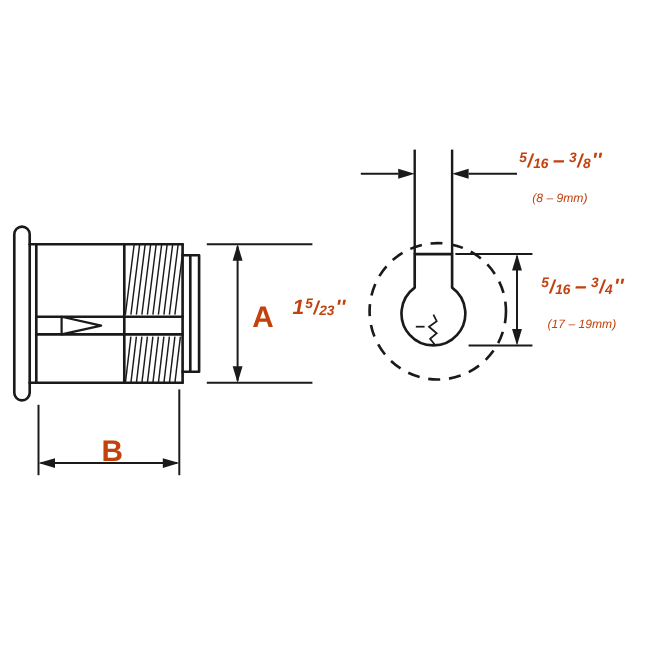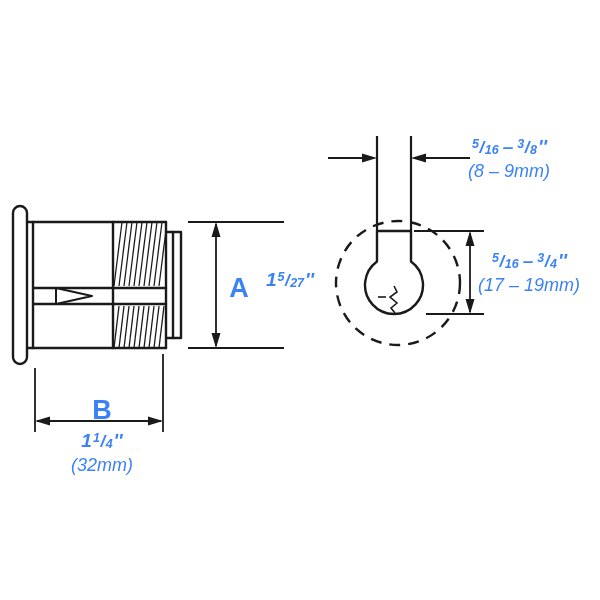--- a/index.html
+++ b/index.html
@@ -1,28 +1,28 @@
 <!DOCTYPE html>
 <html><head>
 <meta charset="utf-8">
 <style>
   html,body{margin:0;padding:0;background:#fff;}
   .canvas{position:relative;width:600px;height:600px;background:#fff;overflow:hidden;
-          font-family:"Liberation Sans",sans-serif;color:#3b82f6;}
+          font-family:"Liberation Sans",sans-serif;color:#c2410c;}
   .canvas svg{position:absolute;left:0;top:0;}
   .txt{position:absolute;text-align:center;}
   .val{font-family:"Liberation Sans",sans-serif;font-style:italic;font-weight:bold;
        font-size:19px;line-height:22px;white-space:nowrap;}
   .val sup{font-size:12.5px;vertical-align:5px;line-height:0;}
   .val sub{font-size:12.5px;vertical-align:-1px;line-height:0;}
   .val .sl{padding:0 0.5px;font-size:17px;}
   .val .sep{padding:0 3px;}
   .fr{margin:0 1px;}
   .metric{font-family:"Liberation Sans",sans-serif;font-style:italic;font-weight:normal;
-          font-size:18px;line-height:20px;margin-top:2px;white-space:nowrap;}
+          font-size:11px;line-height:20px;margin-top:13px;white-space:nowrap;}
   .letter{font-family:"Liberation Sans",sans-serif;font-weight:bold;font-size:27px;
           line-height:30px;}
 </style>
 </head>
 <body>
 
 <div class="canvas">
 
   <svg width="600" height="600" viewBox="0 0 600 600">
 
@@ -114,25 +114,19 @@
   <div class="txt" style="left:456px;top:250px;width:146px;">
     <div class="val">
       <span class="fr"><sup>5</sup><span class="sl">/</span><sub>16</sub></span><span class="sep">–</span><span class="fr"><sup>3</sup><span class="sl">/</span><sub>4</sub></span><span>''</span>
     </div>
     <div class="metric">(17 – 19mm)</div>
   </div>
 
   <div class="txt letter" style="left:222px;top:273px;width:34px;">A</div>
   <div class="txt" style="left:240px;top:269px;width:100px;">
     <div class="val">
-      <span>1</span><span class="fr"><sup>5</sup><span class="sl">/</span><sub>27</sub></span><span>''</span>
+      <span>1</span><span class="fr"><sup>5</sup><span class="sl">/</span><sub>23</sub></span><span>''</span>
     </div>
   </div>
 
   <div class="txt letter" style="left:84px;top:395px;width:36px;">B</div>
-  <div class="txt" style="left:42px;top:430px;width:120px;">
-    <div class="val">
-      <span>1</span><span class="fr"><sup>1</sup><span class="sl">/</span><sub>4</sub></span><span>''</span>
-    </div>
-    <div class="metric">(32mm)</div>
-  </div>
 
 </div>
 
 </body></html>

